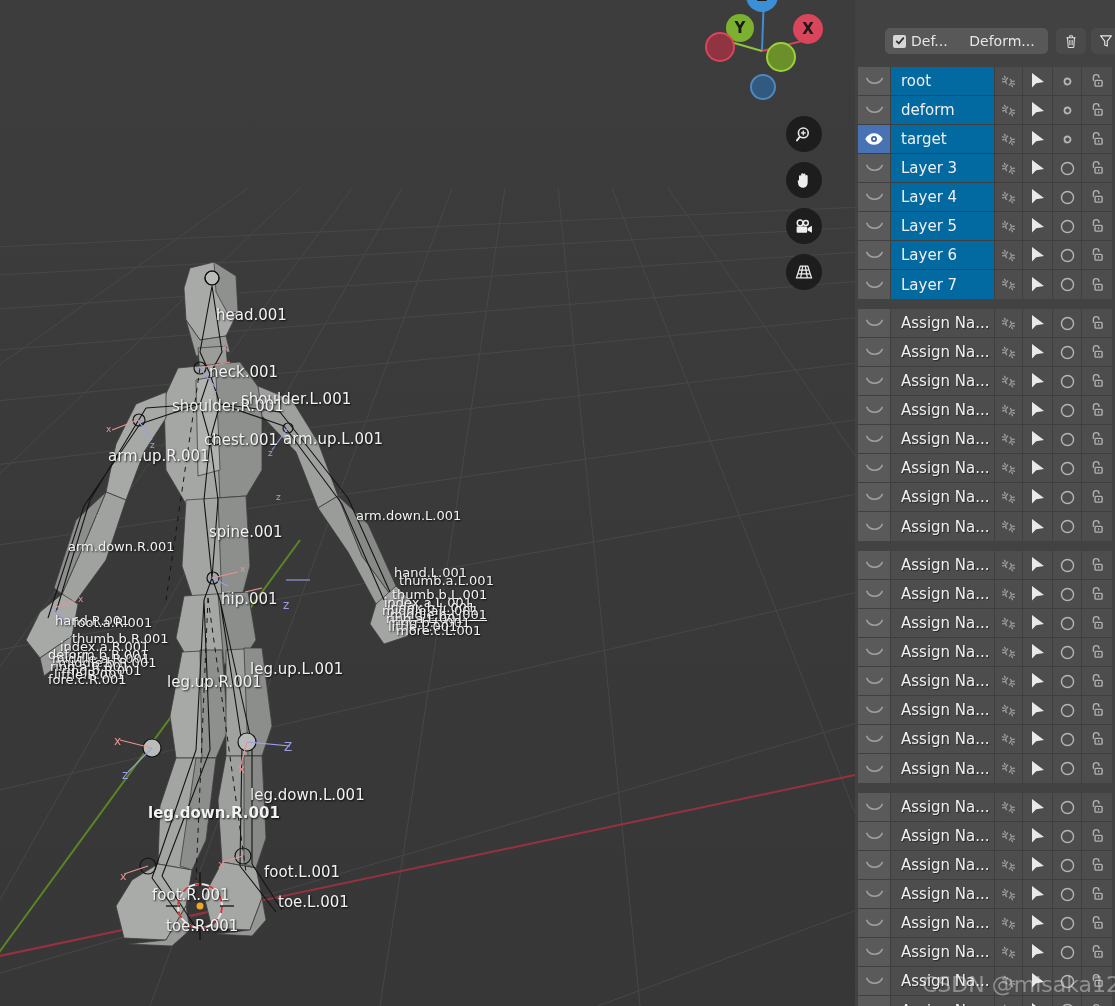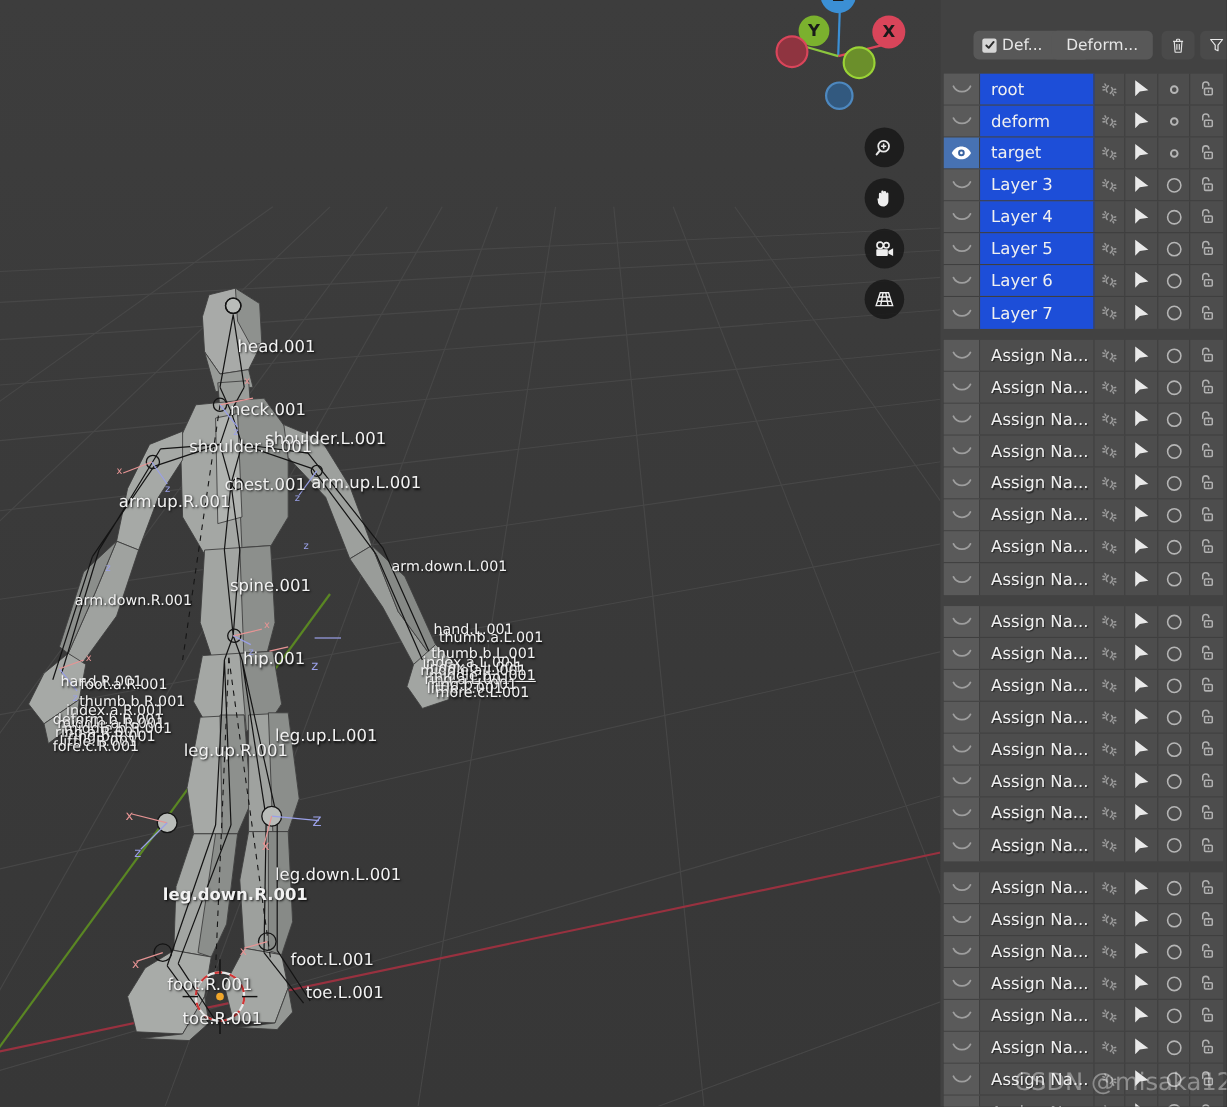--- a/index.html
+++ b/index.html
@@ -86,21 +86,21 @@
     position:relative; display:flex; height:29px; align-items:stretch;
     background:#4d4d4d; border-bottom:1px solid #3f3f3f;
   }
   .row:last-child{ border-bottom:none; }
   .c-eye{ width:33px; background:#5a5a5a; display:flex; align-items:center;
           justify-content:center; border-right:1px solid #3f3f3f;}
   .c-eye.on{ background:#4772b3; }
   .c-name{ flex:1; display:flex; align-items:center; padding-left:10px;
            color:#f0f0f0; font-size:15px; overflow:hidden; white-space:nowrap;
            text-shadow:1px 1px 1px rgba(0,0,0,.5); border-right:1px solid #3f3f3f;}
-  .row.named .c-name{ background:#1d4ed8; text-shadow:none; }
+  .row.named .c-name{ background:#0369a1; text-shadow:none; }
   .c-ic{ width:28px; display:flex; align-items:center; justify-content:center;
          border-right:1px solid #3f3f3f; }
   .c-ic:last-child{ border-right:none; }
   .c-sel{ width:30px; }
   .c-ring{ width:29px; }
   .c-lock{ width:30px; }
 
   
   #list .grp{ margin-left:3px; margin-right:3px; }
 

